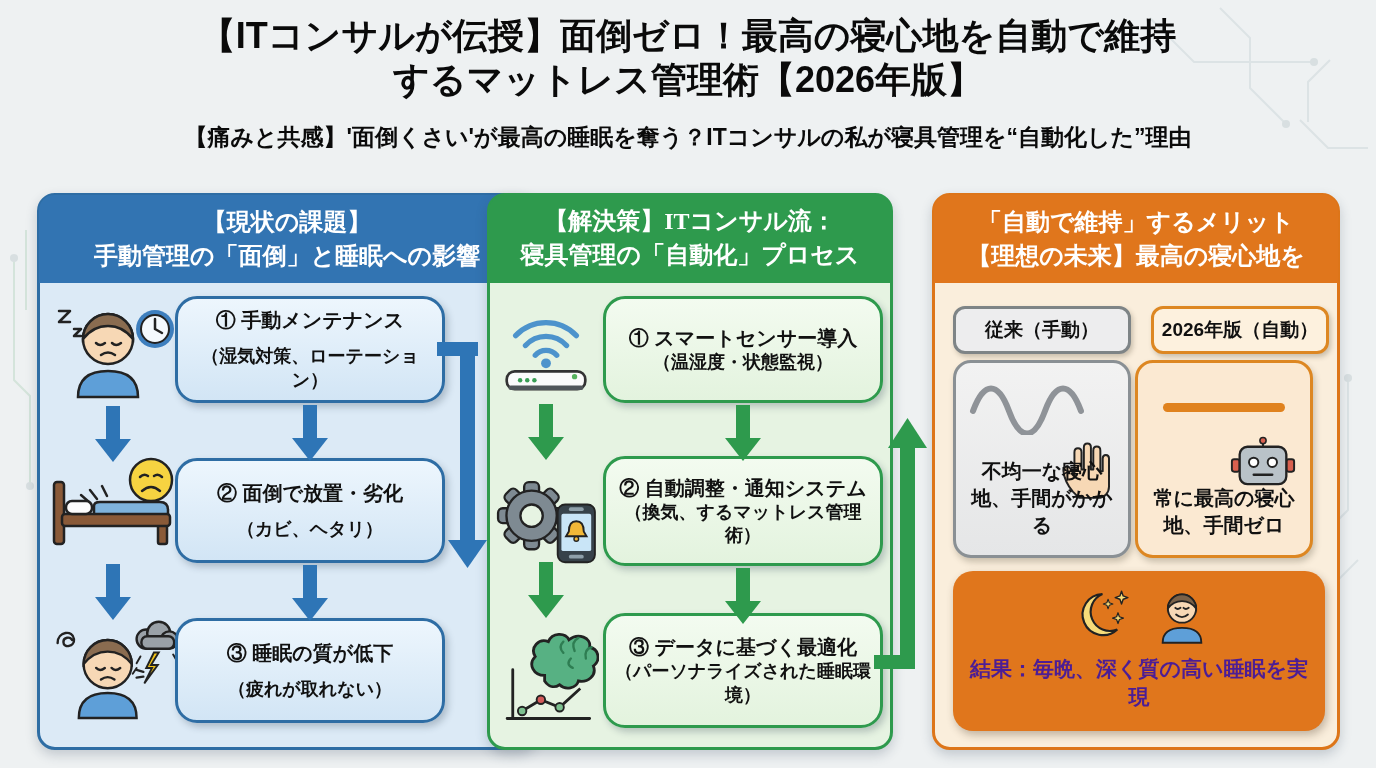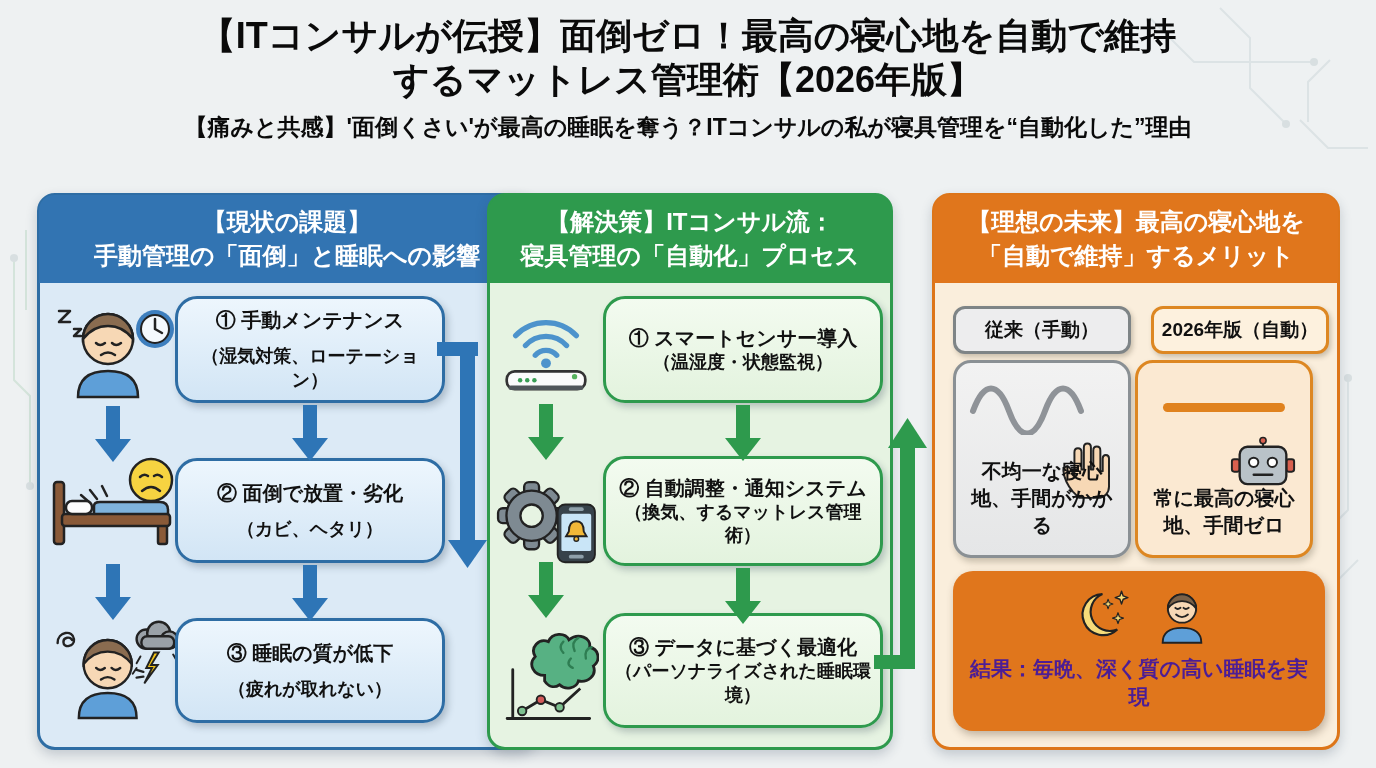--- a/index.html
+++ b/index.html
@@ -1,31 +1,31 @@
 <!DOCTYPE html>
 <html><head>
 <meta charset="utf-8">
 <style>
   html,body{margin:0;padding:0;}
   .canvas{position:relative;width:1376px;height:768px;background:#EEF1F2;overflow:hidden;
           font-family:"Liberation Sans",sans-serif;color:#111;}
   .decor{position:absolute;inset:0;z-index:0;}
   .titleblock{position:absolute;top:14px;left:0;width:1376px;text-align:center;z-index:1;}
   .title-line{font-size:36px;font-weight:900;line-height:1.22;letter-spacing:0px;color:#0A0A0A;}
-  .subtitle{margin-top:10px;font-size:23px;font-weight:700;color:#0A0A0A;}
+  .subtitle{margin-top:20px;font-size:23px;font-weight:700;color:#0A0A0A;}
   .col{position:absolute;top:193px;height:557px;border-radius:18px;border:3px solid;
        box-shadow:0 5px 12px rgba(40,60,80,.22);z-index:1;box-sizing:border-box;}
   .col-problem{left:37px;width:500px;background:#DCEAF6;border-color:#2E6DA4;padding-left:48px;}
   .col-solution{left:487px;width:406px;background:#E6F3E2;border-color:#2E9A4D;}
   .col-benefit{left:932px;width:408px;background:#FAEEDC;border-color:#DD7519;}
   .col-header{position:absolute;left:-1px;right:-1px;top:-1px;height:88px;border-radius:15px 15px 0 0;
        display:flex;flex-direction:column;justify-content:center;align-items:center;
        color:#fff;font-weight:700;font-size:24px;line-height:1.4;text-align:center;}
   .col-problem .col-header{background:#3274B2;}
-  .col-solution .col-header{background:#2E9A4D;}
+  .col-solution .col-header{background:#2E9A4D;font-family:Liberation Serif, serif;}
   .col-benefit .col-header{background:#E0761C;}
   .step-box{position:absolute;border:3px solid;border-radius:22px;display:flex;flex-direction:column;
        justify-content:center;align-items:center;text-align:center;font-weight:700;
        box-shadow:3px 4px 7px rgba(30,50,70,.25);padding:4px 8px;box-sizing:border-box;line-height:1.3;}
   .blue-box{background:linear-gradient(180deg,#EDF6FD,#D2E5F5);border-color:#2E6DA4;gap:12px;}
   .green-box{background:linear-gradient(180deg,#F3FBF0,#E3F3DE);border-color:#2E9A4D;}
   .step-title{font-size:20px;}
   .step-detail{font-size:18px;}
   .icon-cell{position:absolute;display:flex;align-items:center;justify-content:center;}
   .v-arrow{position:absolute;width:40px;height:56px;}
@@ -271,22 +271,22 @@
         <polygon points="2,33 38,33 20,56" fill="#2E9A4D"></polygon>
       </svg>
     <svg class="v-arrow" style="left:233px;top:372px;" viewBox="0 0 40 56">
         <rect x="13" y="0" width="14" height="35" fill="#2E9A4D"></rect>
         <polygon points="2,33 38,33 20,56" fill="#2E9A4D"></polygon>
       </svg>
   </div>
 
   <div class="col col-benefit">
     <div class="col-header">
+      <div>「自動で維持」するメリット</div>
       <div>【理想の未来】最高の寝心地を</div>
-      <div>「自動で維持」するメリット</div>
     </div>
 
     <div class="label-card label-manual">
       <span>従来（手動）</span>
     </div>
     <div class="label-card label-auto">
       <span>2026年版（自動）</span>
     </div>
 
     <div class="compare-card card-manual">

